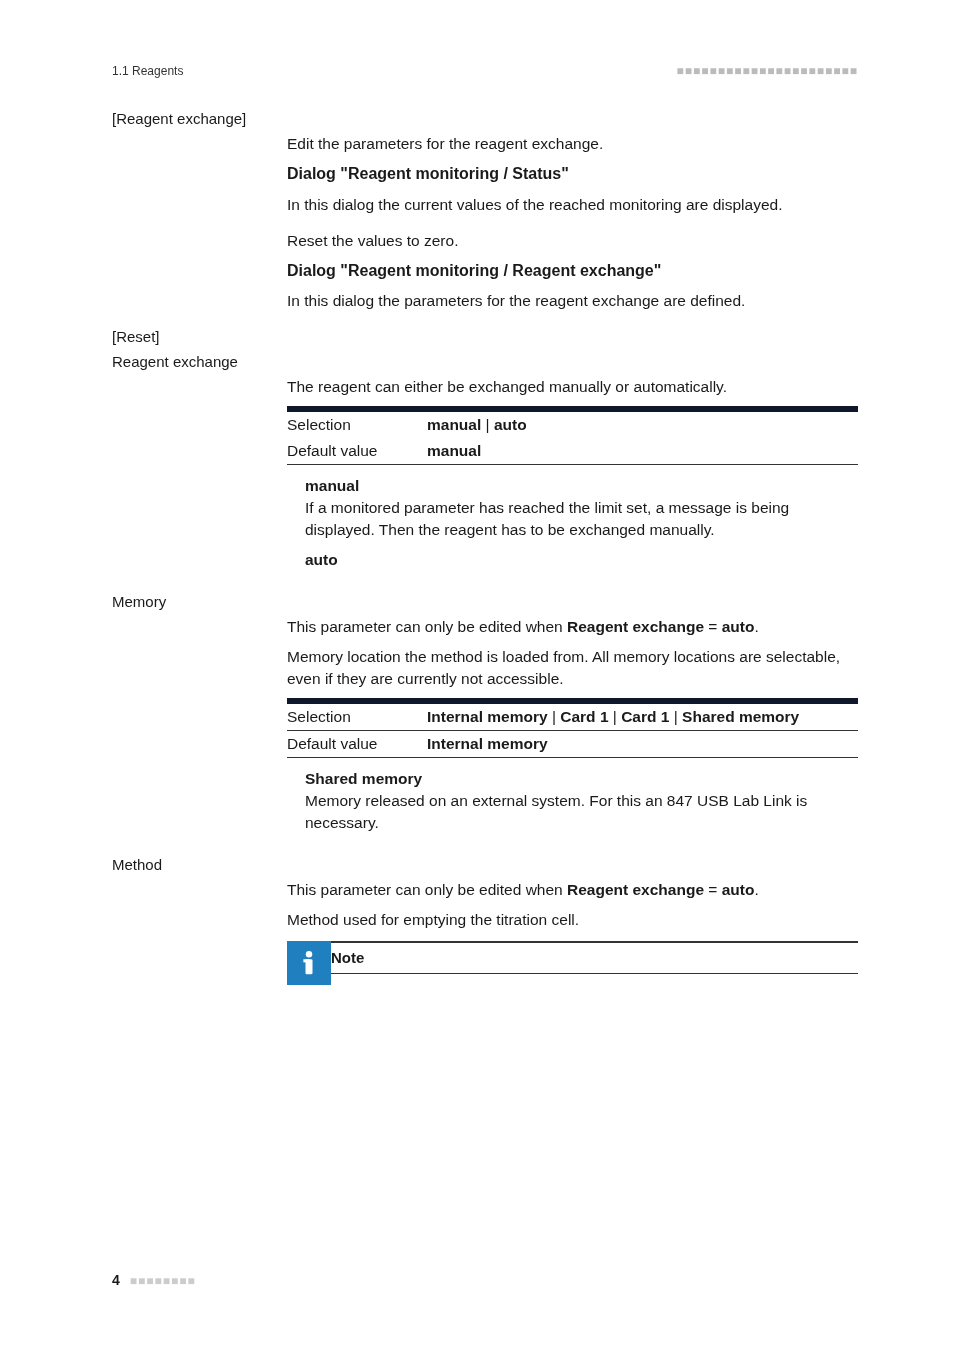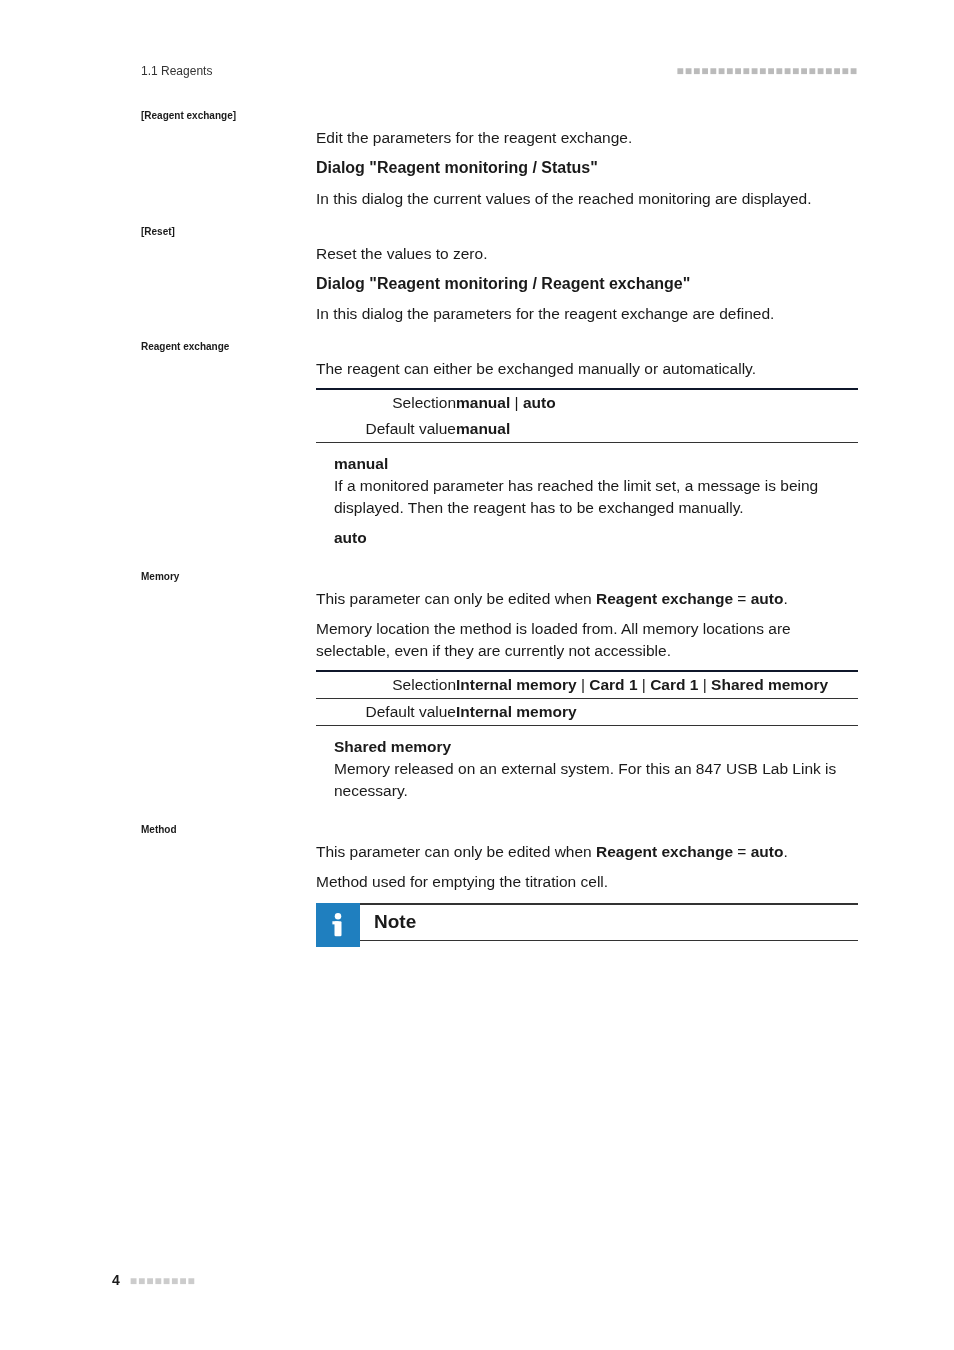--- a/index.html
+++ b/index.html
@@ -7,21 +7,20 @@
   body {
     width: 954px;
     height: 1350px;
     background: #fff;
     font-family: "Segoe UI", "Helvetica Neue", Arial, sans-serif;
     color: #1a1a1a;
     position: relative;
   }
   .page {
     padding: 64px 96px 0 112px;
-    margin-left: 29px;
   }
   .top-row {
     display: flex;
     justify-content: space-between;
     align-items: center;
     font-size: 12px;
     color: #333;
     margin-bottom: 30px;
   }
   .top-dashes {
@@ -31,42 +30,41 @@
     font-weight: bold;
   }
   .entry {
     display: flex;
     align-items: flex-start;
     margin-bottom: 6px;
   }
   .lcol {
     width: 175px;
     flex-shrink: 0;
-    font-size: 10px;
-    font-weight: 700;
+    font-size: 15px;
+    font-weight: 400;
     padding-top: 2px;
   }
   .rcol {
     flex: 1;
     font-size: 15.5px;
     line-height: 1.42;
   }
   .rcol p { margin: 0 0 8px 0; }
   .h-bold {
     font-weight: 800;
     font-size: 16px;
     margin-top: 22px;
     margin-bottom: 2px;
   }
   .kv-table {
-    border-top: 2px solid #0f172a;
+    border-top: 6px solid #0f172a;
     border-bottom: 1px solid #333;
     margin-top: 6px;
     margin-bottom: 10px;
-    text-align: right;
   }
   .kv-row {
     display: flex;
     padding: 2px 0;
   }
   .kv-mid-border { border-top: 1px solid #333; }
   .kv-label { width: 140px; flex-shrink: 0; }
   .kv-value { font-weight: 700; }
   .kv-sep { font-weight: 400; }
   .def-block {
@@ -77,23 +75,23 @@
   .def-text { margin: 0 0 6px 0; }
 
   .note-box {
     margin-top: 10px;
     margin-bottom: 18px;
   }
   .note-head {
     position: relative;
     border-top: 2px solid #333;
     border-bottom: 1px solid #333;
-    padding: 4px 0 4px 58px;
+    padding: 4px 0 4px 44px;
     font-weight: 700;
-    font-size: 19px;
+    font-size: 15px;
   }
   .note-icon {
     position: absolute;
     left: 0;
     top: -2px;
     width: 44px;
     height: 44px;
     background: #1f7fbf;
     display: flex;
     align-items: center;
@@ -130,31 +128,31 @@
   </div>
   <div class="entry">
     <div class="lcol"></div>
     <div class="rcol">
       <p>Edit the parameters for the reagent exchange.</p>
       <p class="h-bold">Dialog "Reagent monitoring / Status"</p>
       <p>In this dialog the current values of the reached monitoring are displayed.</p>
     </div>
   </div>
 
-  <div class="entry" style="margin-top:4px;">
-    <div class="lcol">[Reset]</div>
-    <div class="rcol"></div>
-  </div>
   <div class="entry">
     <div class="lcol"></div>
     <div class="rcol">
       <p>Reset the values to zero.</p>
       <p class="h-bold">Dialog "Reagent monitoring / Reagent exchange"</p>
       <p>In this dialog the parameters for the reagent exchange are defined.</p>
     </div>
+  </div>
+  <div class="entry" style="margin-top:4px;">
+    <div class="lcol">[Reset]</div>
+    <div class="rcol"></div>
   </div>
 
   <div class="entry" style="margin-top:6px;">
     <div class="lcol">Reagent exchange</div>
     <div class="rcol"></div>
   </div>
   <div class="entry">
     <div class="lcol"></div>
     <div class="rcol">
       <p>The reagent can either be exchanged manually or automatically.</p>

